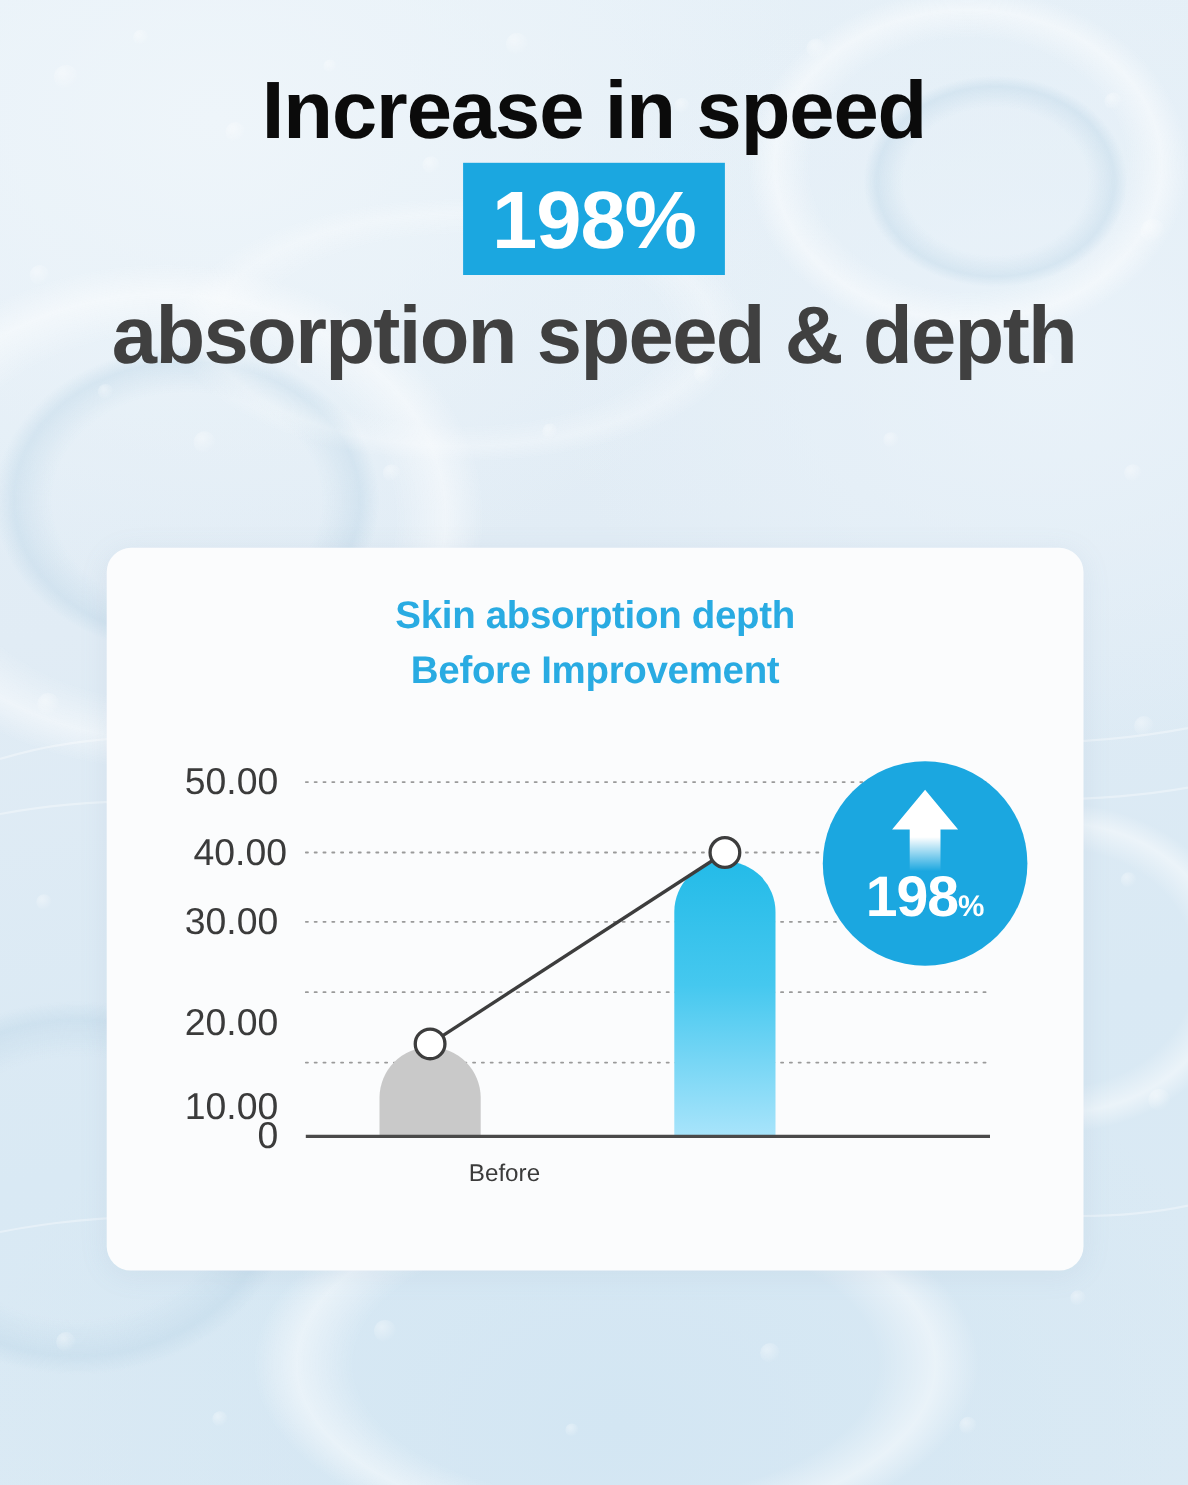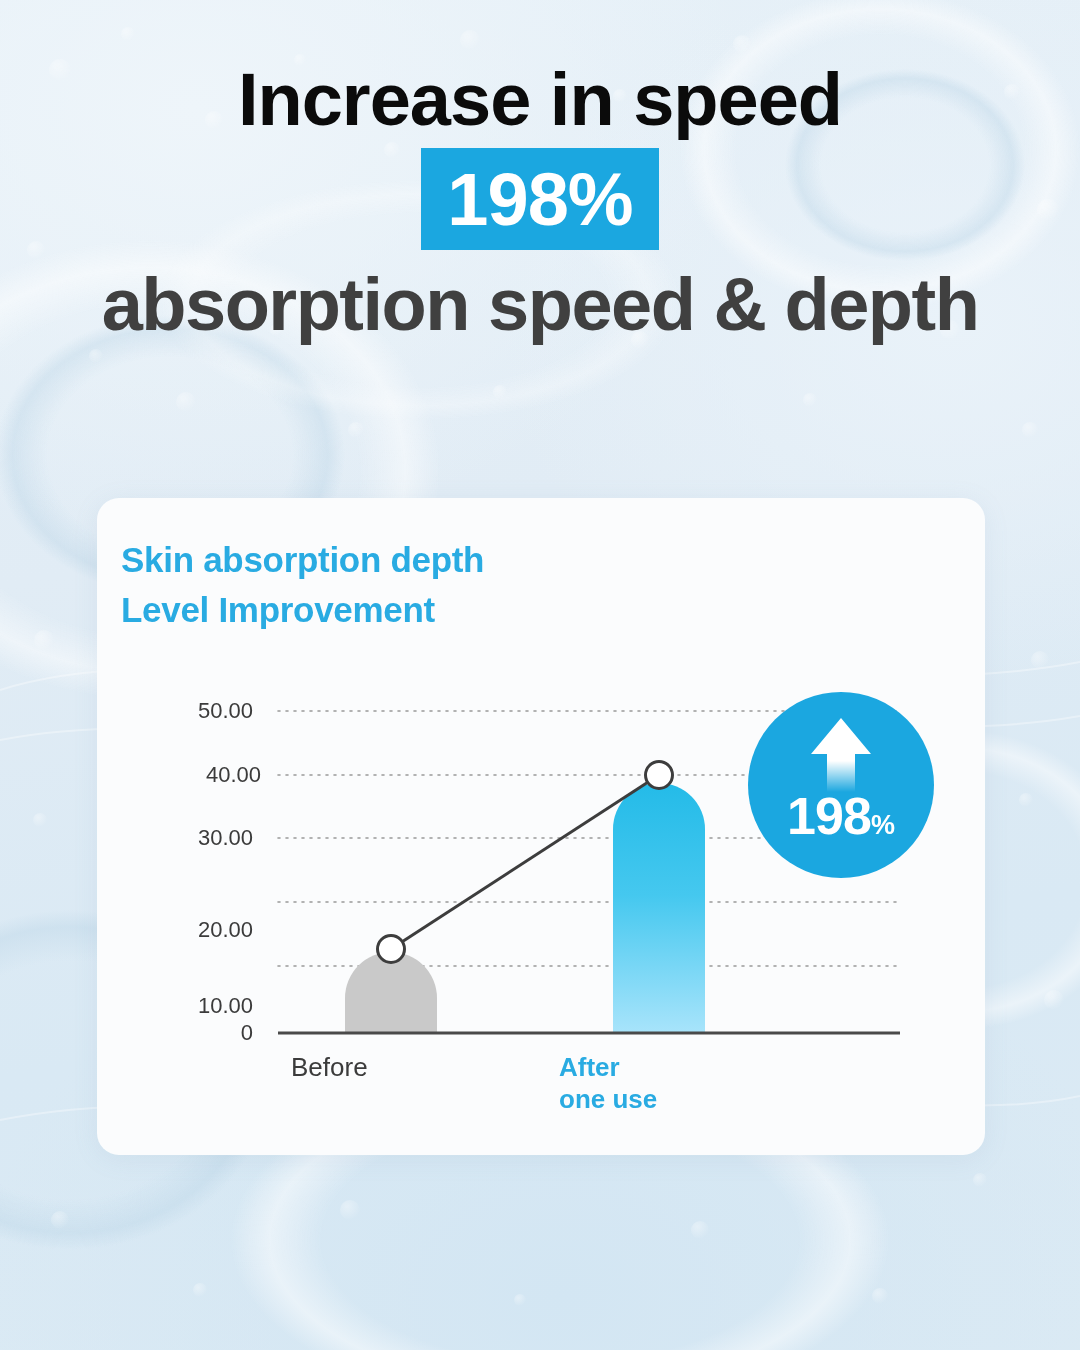--- a/index.html
+++ b/index.html
@@ -43,36 +43,35 @@
     letter-spacing:-1.5px;
   }
 
   
   .card{
     position:absolute;left:97px;top:498px;width:888px;height:657px;
     background:#fbfcfd;border-radius:22px;z-index:4;
     box-shadow:0 4px 26px rgba(120,150,175,.10);
   }
   .card-title{
-    position:absolute;left:0;top:37px;width:888px;
+    position:absolute;left:0;top:37px;width:888px;text-align:center;
     color:#29abe2;font-weight:800;font-size:35px;line-height:50px;
     letter-spacing:-.3px;
-    margin-left:24px;
   }
 
   
   .plot{position:absolute;left:0;top:0;width:888px;height:657px;}
   .plot svg{position:absolute;left:0;top:0;width:888px;height:657px;}
 
   .ytick{
     position:absolute;right:0;width:120px;text-align:right;
-    font-size:22px;color:#3b3b3b;line-height:26px;
+    font-size:34px;color:#3b3b3b;line-height:26px;
   }
   .xlab{
-    position:absolute;text-align:left;font-size:26px;line-height:32px;
+    position:absolute;text-align:right;font-size:22px;line-height:32px;
   }
   .xlab.before{color:#3b3b3b;font-weight:400;}
   .xlab.after{color:#29abe2;font-weight:800;}
 
   
   .badge{
     position:absolute;left:748px;top:692px;width:186px;height:186px;
     border-radius:50%;background:#1ba7e0;z-index:6;
   }
   .badge svg{position:absolute;left:0;top:0;width:186px;height:186px;}
@@ -165,21 +164,21 @@
   <div class="hl-badge-wrap">
     <span class="hl-badge">198%</span>
   </div>
   <div class="hl-line3">absorption speed &amp; depth</div>
 </div>
 
 <div class="card">
 
   <div class="card-title">
     <div>Skin absorption depth</div>
-    <div>Level Improvement</div>
+    <div>Before Improvement</div>
   </div>
 
   <div class="plot">
     <svg viewBox="0 0 888 657">
       <defs>
         <linearGradient id="barAfter" x1="0" y1="0" x2="0" y2="1">
           <stop offset="0%" stop-color="#24bbe8"></stop>
           <stop offset="45%" stop-color="#45c8ef"></stop>
           <stop offset="100%" stop-color="#a8e4fb"></stop>
         </linearGradient>
@@ -206,24 +205,20 @@
 
     <div class="ytick" style="left:36px;top:200px;">50.00</div>
     <div class="ytick" style="left:44px;top:264px;">40.00</div>
     <div class="ytick" style="left:36px;top:327px;">30.00</div>
     <div class="ytick" style="left:36px;top:391px;margin-top:28px;">20.00</div>
     <div class="ytick" style="left:36px;top:455px;margin-top:40px;">10.00</div>
     <div class="ytick" style="left:36px;top:522px;">0</div>
 
     <div class="xlab before" style="left:194px;top:553px;width:200px;">
       <div>Before</div>
-    </div>
-    <div class="xlab after" style="left:462px;top:553px;width:200px;">
-      <div>After</div>
-      <div>one use</div>
     </div>
   </div>
 </div>
 
 <div class="badge">
   <svg viewBox="0 0 186 186">
     <defs>
       <linearGradient id="arrowFade" x1="0" y1="0" x2="0" y2="1">
         <stop offset="0%" stop-color="#ffffff" stop-opacity="1"></stop>
         <stop offset="58%" stop-color="#ffffff" stop-opacity="1"></stop>

